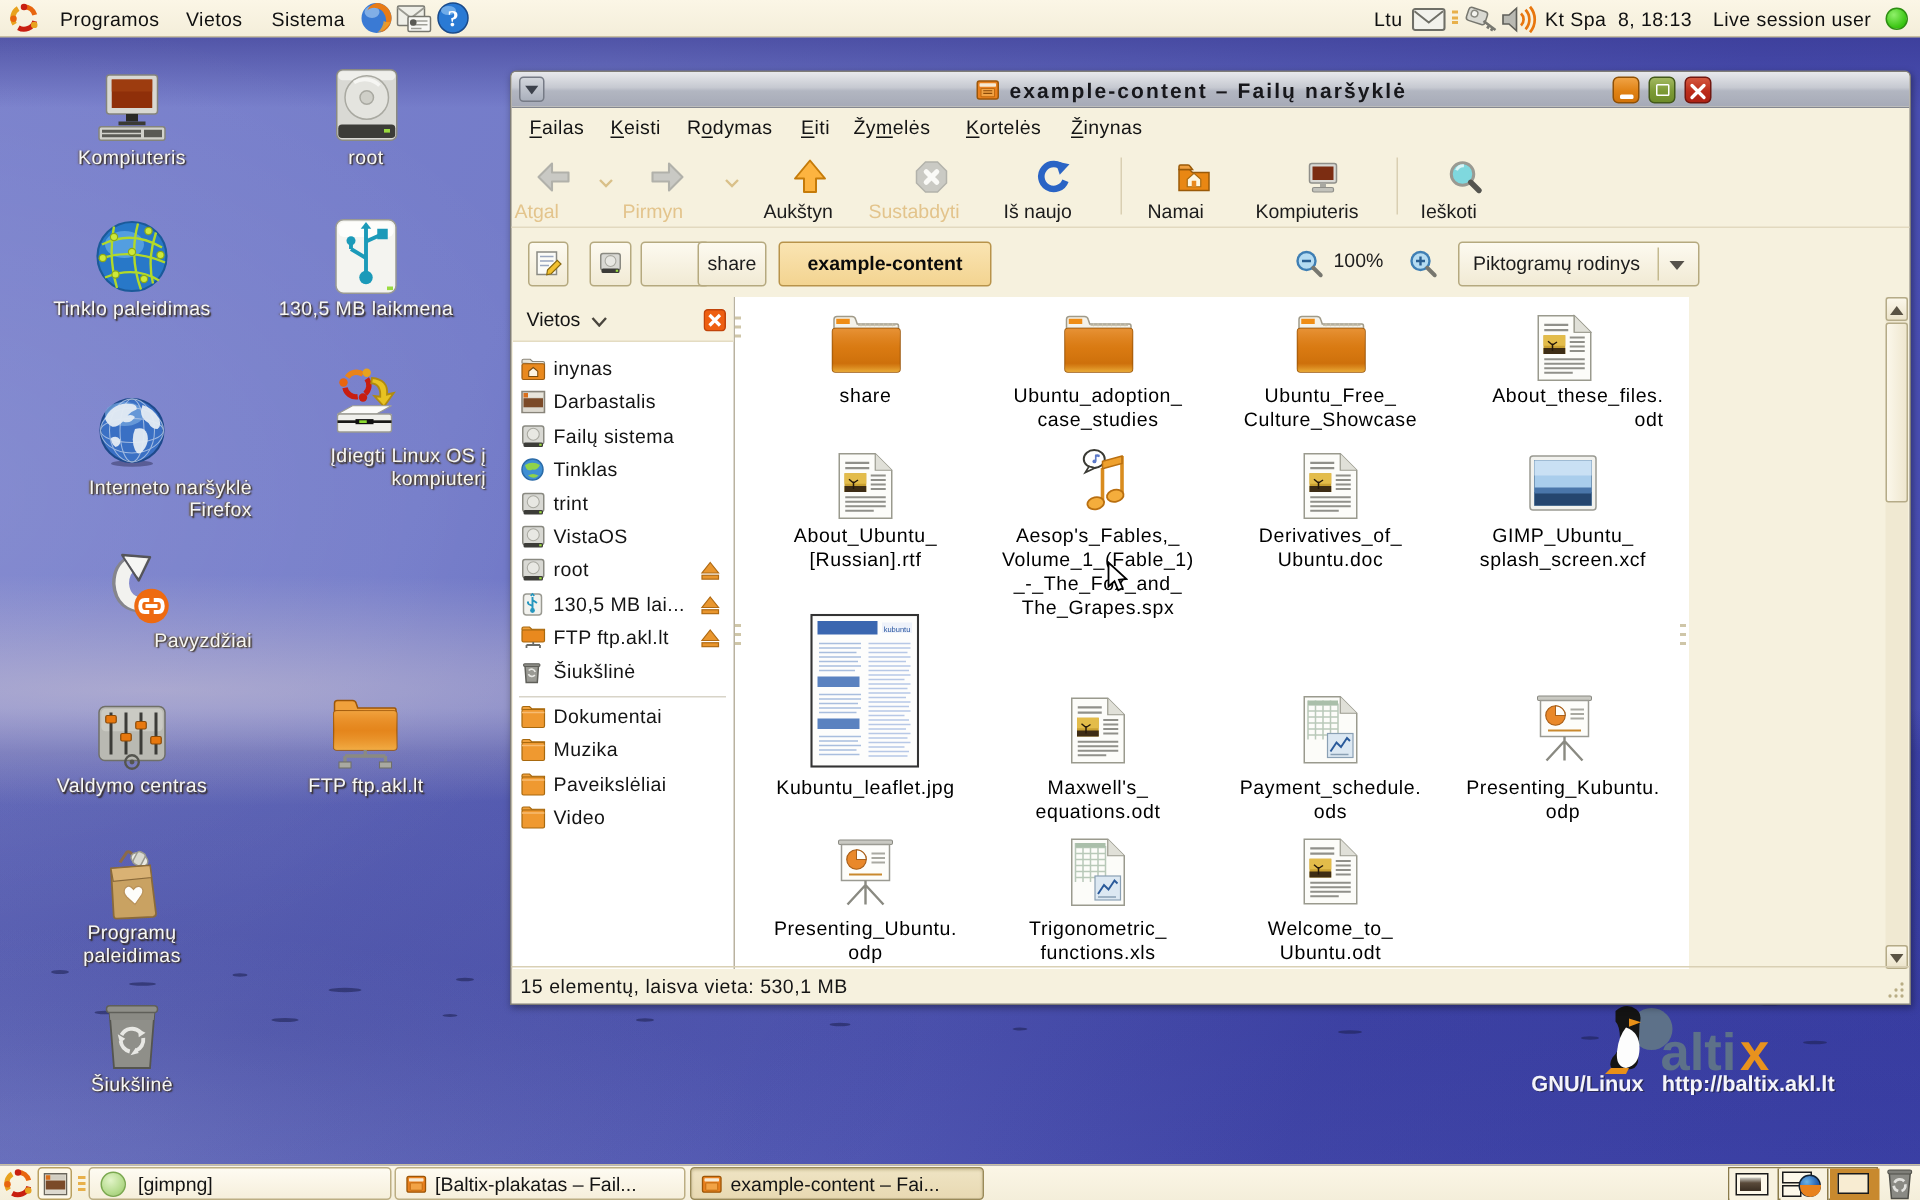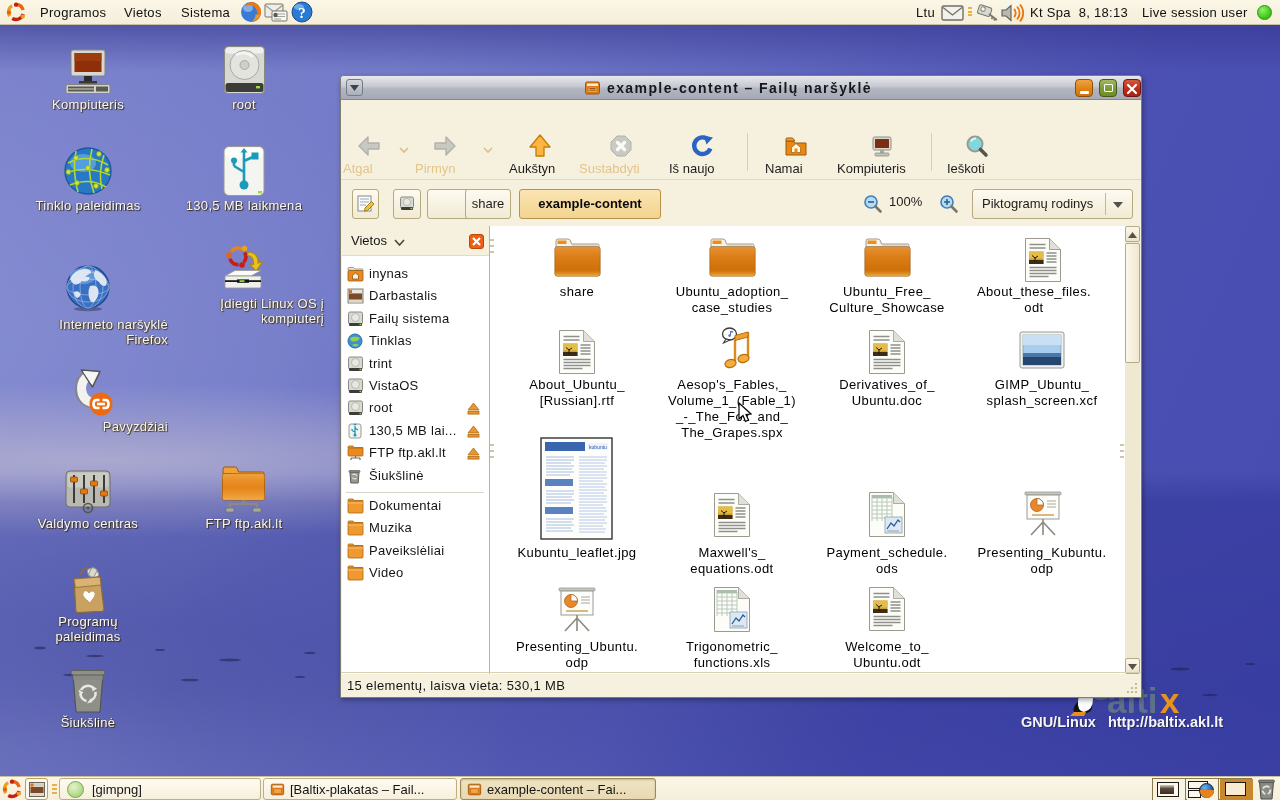--- a/index.html
+++ b/index.html
@@ -17,23 +17,23 @@
     linear-gradient(180deg, rgba(255,255,255,0) 472px, rgba(28,32,128,0.28) 502px, rgba(28,32,128,0.24) 690px, rgba(28,32,128,0.13) 800px),
     linear-gradient(113deg, #7a81cc 0%, #747cc9 26%, #6067be 50%, #4b50b2 73%, #474cb3 100%);
 }
 .panel { position:absolute; left:0; width:1280px; background:linear-gradient(180deg,#fbf6e6,#f4eeda); }
 #toppanel { top:0; height:25px; border-bottom:1px solid #c8bfa2; }
 #botpanel { top:776px; height:24px; border-top:1px solid #c8bfa2; }
 .ptext { position:absolute; font-size:13px; color:#101010; top:5px; letter-spacing:.3px; }
 .dlabel.lt { color:#f6f6f2; text-shadow:1px 1px 1px #3a3020, -1px 0 1px #6a5a40;text-align:right; }
 .dlabel { position:absolute; text-align:center; color:#f7f7f3; font-size:13px; letter-spacing:.3px; line-height:15px; width:160px; text-shadow:1px 1px 1px rgba(45,35,15,.95), -1px 0 1px rgba(100,80,50,.5); }
 
-#win { position:absolute; left:340px; top:47px; width:802px; height:623px;
+#win { position:absolute; left:340px; top:47px; width:934px; height:623px;
   background:#f6f1de; border:1px solid #7f7d78; border-radius:4px 4px 0 0;
-  box-shadow:1px 2px 5px rgba(0,0,0,0.35);margin-top:28px; }
+  box-shadow:1px 2px 5px rgba(0,0,0,0.35); }
 #titlebar { position:absolute; left:0; top:0; width:100%; height:24px;
   background:linear-gradient(180deg,#e8e9ec 0%, #c6c9d1 45%, #b2b6c1 55%, #a6aab7 100%);
   border-bottom:1px solid #84878f; border-radius:3px 3px 0 0; }
 #titletext { position:absolute; left:-13px; right:13px; top:4px; text-align:center; font-weight:bold; font-size:14px; letter-spacing:1.4px; color:#17171b; }
 #menubar { position:absolute; left:0; top:24px; width:100%; height:26px; }
 .mitem { position:absolute; top:5px; font-size:13px; color:#141414; letter-spacing:.3px; }
 .mitem u { text-decoration:underline; text-underline-offset:2px; }
 #toolbar { position:absolute; left:0; top:49px; width:100%; height:55px; border-bottom:1px solid #e2d9bf; }
 .titem { position:absolute; top:8px; font-size:13px; color:#1c1c1c; }
 .titem svg { margin:0 auto 2px auto; }
@@ -393,20 +393,29 @@
       </div>
     <div class="abs" id="wb-max" style="left:758px;top:3px;width:18px;height:18px;border-radius:4px;background:linear-gradient(180deg,#a2b860 0%,#7c9a35 55%,#6e8c2a 100%);border:1px solid #43591a;">
         <div style="position:absolute;left:4px;top:4px;width:9px;height:8px;border:1.8px solid #fff;border-radius:1px;"></div>
       </div>
     <div class="abs" id="wb-close" style="left:782px;top:3px;width:18px;height:18px;border-radius:4px;background:linear-gradient(180deg,#d4573e 0%,#bc2c1a 55%,#ad2214 100%);border:1px solid #711710;">
         <svg width="12" height="12" viewBox="0 0 12 12" style="margin:3px auto;">
           <path d="M2 2 L10 10 M10 2 L2 10" stroke="#fff" stroke-width="2.2" stroke-linecap="round"></path>
         </svg>
       </div>
   </div>
+  <div id="menubar">
+    <div class="mitem" style="left:12px;"><u>F</u>ailas</div>
+    <div class="mitem" style="left:66px;"><u>K</u>eisti</div>
+    <div class="mitem" style="left:117px;">R<u>o</u>dymas</div>
+    <div class="mitem" style="left:193px;"><u>E</u>iti</div>
+    <div class="mitem" style="left:228px;">Žy<u>m</u>elės</div>
+    <div class="mitem" style="left:303px;"><u>K</u>ortelės</div>
+    <div class="mitem" style="left:373px;"><u>Ž</u>inynas</div>
+  </div>
   <div id="toolbar">
     <div class="titem dis" style="left:2px;width:52px;">
       <svg width="26" height="26" viewBox="0 0 26 26">
           <path d="M12 4 L3 13 L12 22 L12 16 L23 16 L23 10 L12 10 Z" fill="#c9c9c4" stroke="#b1b1aa" stroke-width="1.4" stroke-linejoin="round"></path>
         </svg>
       Atgal</div>
     <div class="titem dis" style="left:54px;width:18px;">
         <svg width="12" height="26" viewBox="0 0 12 26">
           <path d="M2 15 L6 19 L10 15" fill="none" stroke="#d9c089" stroke-width="1.6"></path>
         </svg>
@@ -728,21 +737,21 @@
             <path d="M23.5 16 h10 M23.5 19 h10 M23.5 22 h10 M23.5 25 h10"></path>
           </g>
           <g stroke="#90908a" stroke-width="1.3">
             <path d="M6.5 30.5 h27 M6.5 33.5 h27 M6.5 36.5 h27 M6.5 39.5 h19"></path>
           </g>
         </svg>
     </div>
     <div class="ficon" style="left:12px;top:58px;">share</div>
     <div class="ficon" style="left:167px;top:58px;">Ubuntu_adoption_<br>case_studies</div>
     <div class="ficon" style="left:322px;top:58px;">Ubuntu_Free_<br>Culture_Showcase</div>
-    <div class="ficon" style="left:469px;top:58px;">About_these_files.<br>odt</div>
+    <div class="ficon" style="left:469px;top:58px;text-align:right;">About_these_files.<br>odt</div>
 
     <div class="abs" style="left:67px;top:103px;">
       <svg width="40" height="46" viewBox="0 0 40 46">
           <path d="M2.5 1.5 L26.5 1.5 L37.5 12.5 L37.5 44.5 L2.5 44.5 Z" fill="#fcfcf9" stroke="#9a9a8e"></path>
           <path d="M26.5 1.5 L26.5 12.5 L37.5 12.5" fill="#e0e0d8" stroke="#9a9a8e" stroke-width=".8"></path>
           <g stroke="#90908a" stroke-width="1.5">
             <path d="M6.5 7.5 h16 M6.5 11 h16"></path>
           </g>
           <rect x="6" y="14.5" width="14.5" height="12.5" fill="#caa132"></rect>
           <rect x="6" y="14.5" width="14.5" height="7" fill="#e3bc4a"></rect>

